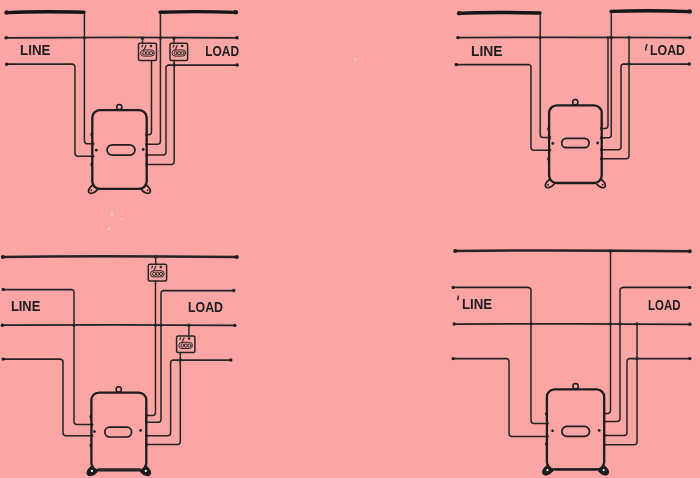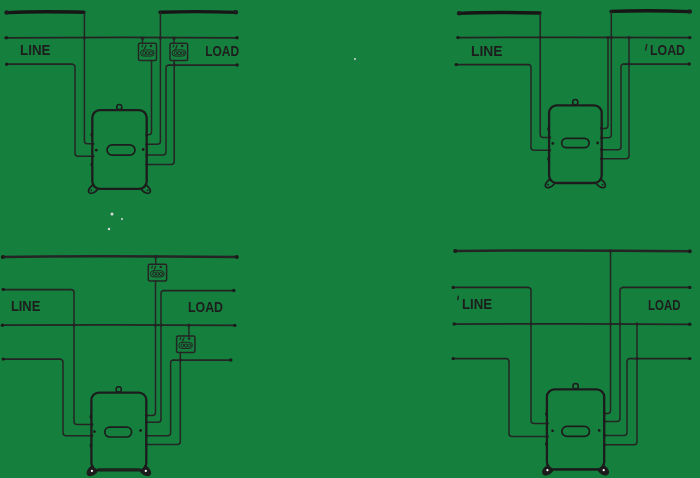--- a/index.html
+++ b/index.html
@@ -1,16 +1,16 @@
 <!DOCTYPE html>
 <html><head>
 <meta charset="utf-8">
 <style>
   html,body{margin:0;padding:0;background:#ffffff;}
-  .page{width:700px;height:478px;position:relative;background:#15803d;overflow:hidden;}
+  .page{width:700px;height:478px;position:relative;background:#fca5a5;overflow:hidden;}
   svg{display:block;filter:blur(0.22px);}
   text{font-family:"Liberation Sans",sans-serif;font-weight:700;fill:#1d1d1d;}
 </style>
 </head>
 <body>
 <div class="page">
 <svg width="700" height="478" viewBox="0 0 700 478">
 <g fill="none" stroke="#242424" stroke-width="1.5" stroke-linecap="round" stroke-linejoin="round">
 
 <path d="M8,12.6 C30,11.4 58,11.6 84,12.2" stroke="#161616" stroke-width="3.4"></path>

